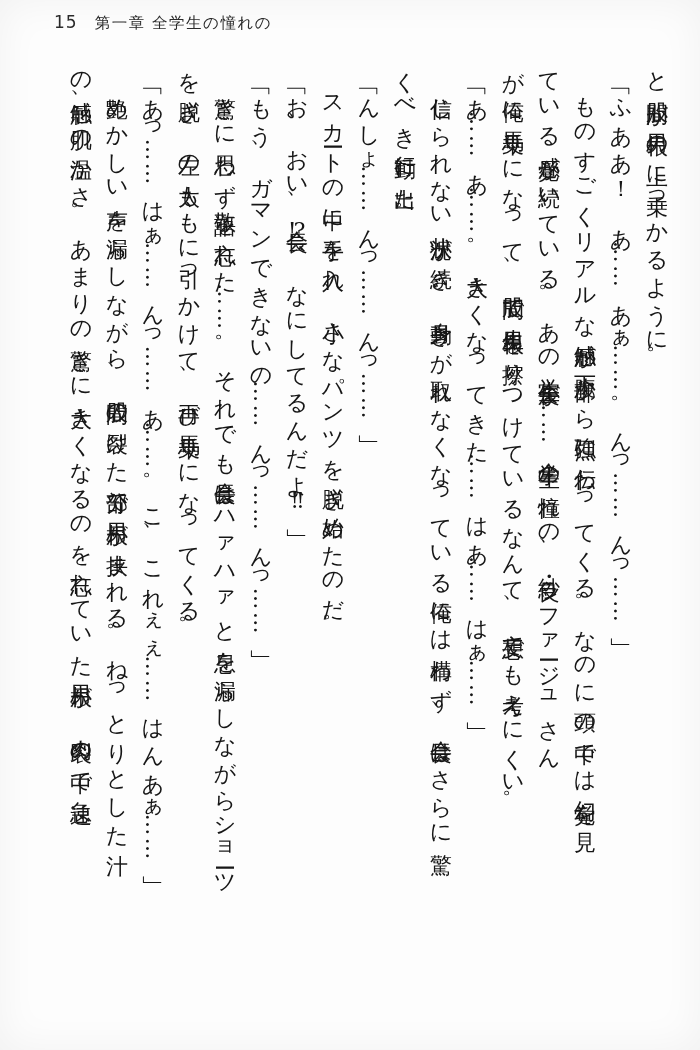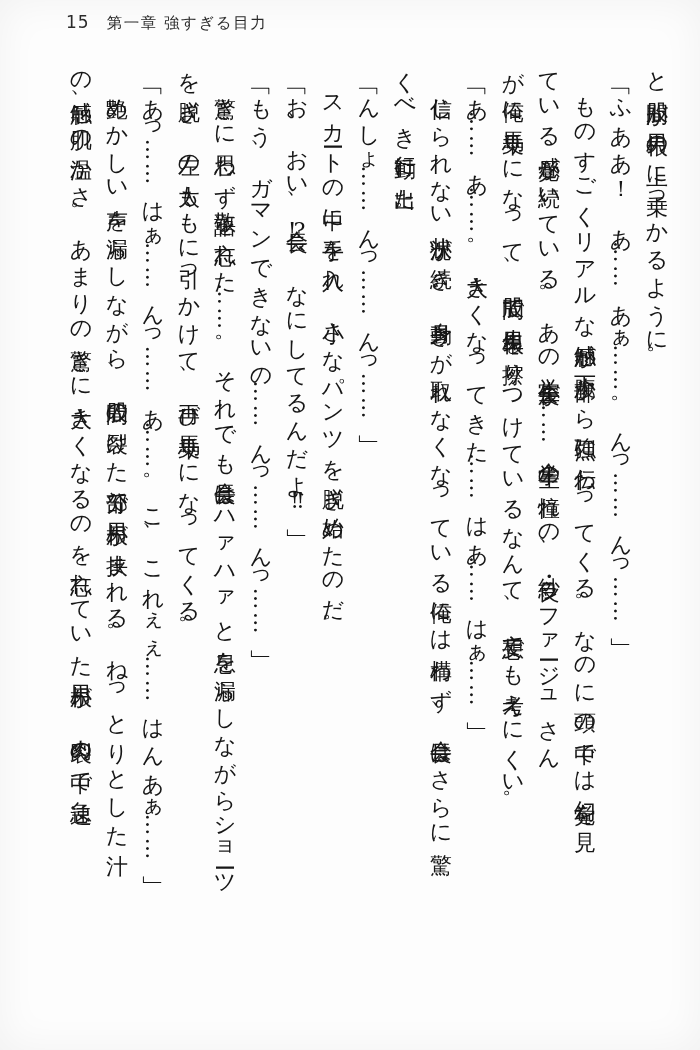--- a/index.html
+++ b/index.html
@@ -14,21 +14,21 @@
     position: relative;
     width: 700px;
     height: 1050px;
     background: #fdfdfd;
     box-shadow: inset 0 0 40px rgba(0,0,0,0.05);
     font-family: "DejaVu Serif", "Liberation Serif", serif;
   }
   .page-header {
     position: absolute;
     top: 12px;
-    left: 66px;
+    left: 54px;
     display: flex;
     align-items: baseline;
     gap: 17px;
     font-family: "DejaVu Sans", "Liberation Sans", sans-serif;
     color: #2a2a2a;
   }
   .page-number {
     font-size: 17px;
     letter-spacing: 1px;
   }
@@ -57,21 +57,21 @@
     text-indent: 24px;
   }
 </style>
 </head>
 <body>
 
 <div class="page">
 
   <div class="page-header">
     <span class="page-number">15</span>
-    <span class="chapter-title">第一章 強すぎる目力</span>
+    <span class="chapter-title">第一章 全学生の憧れの</span>
   </div>
 
   <div class="body-text">
       <p class="col">と股間が男根の上に乗っかるように。</p>
       <p class="col indent">「ふああ！　あ……あぁ……。んっ……んっ……」</p>
       <p class="col indent">ものすごくリアルな感触が下腹部から強烈に伝わってくる。なのに頭の中では幻覚を見</p>
       <p class="col">ている感覚が続いている。あの学生会長が……全学生の憧れの、紗良・ラファージュさん</p>
       <p class="col">が俺に馬乗りになって、股間で生男根を擦りつけているなんて、妄想でも考えにくい。</p>
       <p class="col indent">「あ……あ……。大きくなってきた……はあ……はぁ……」</p>
       <p class="col indent">信じられない状況が続き、身動きが取れなくなっている俺には構わず、会長はさらに驚</p>

